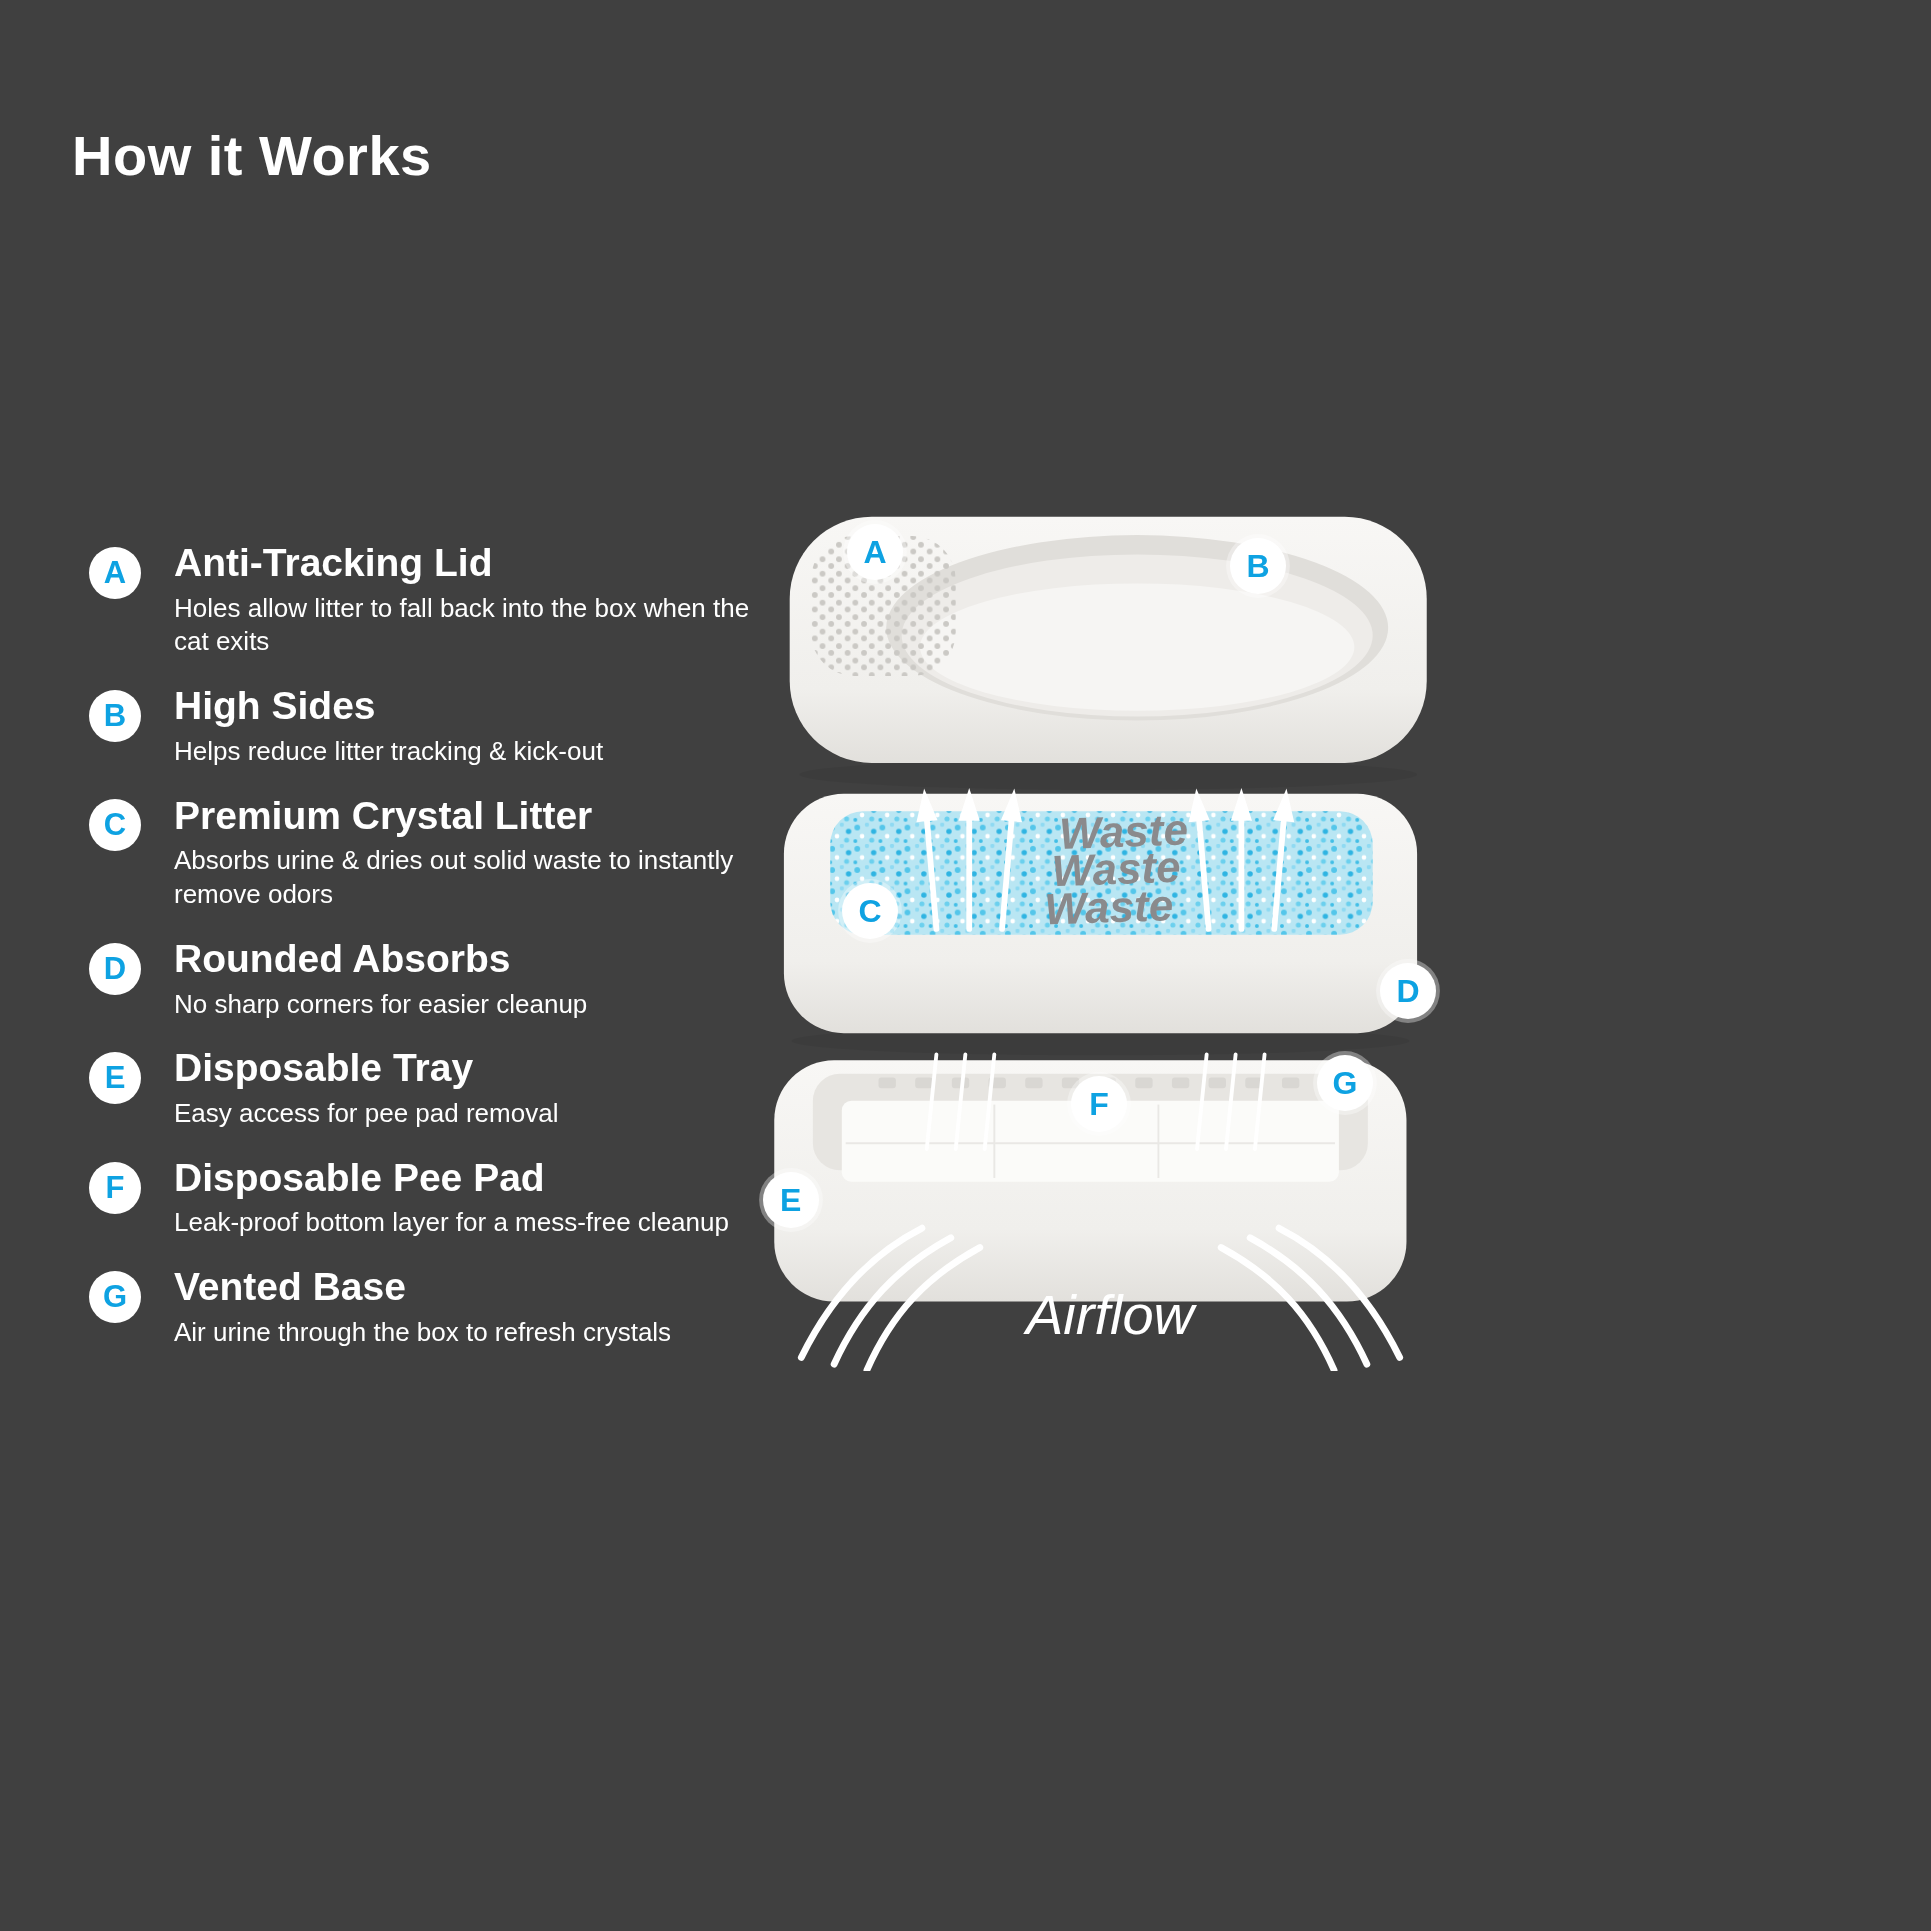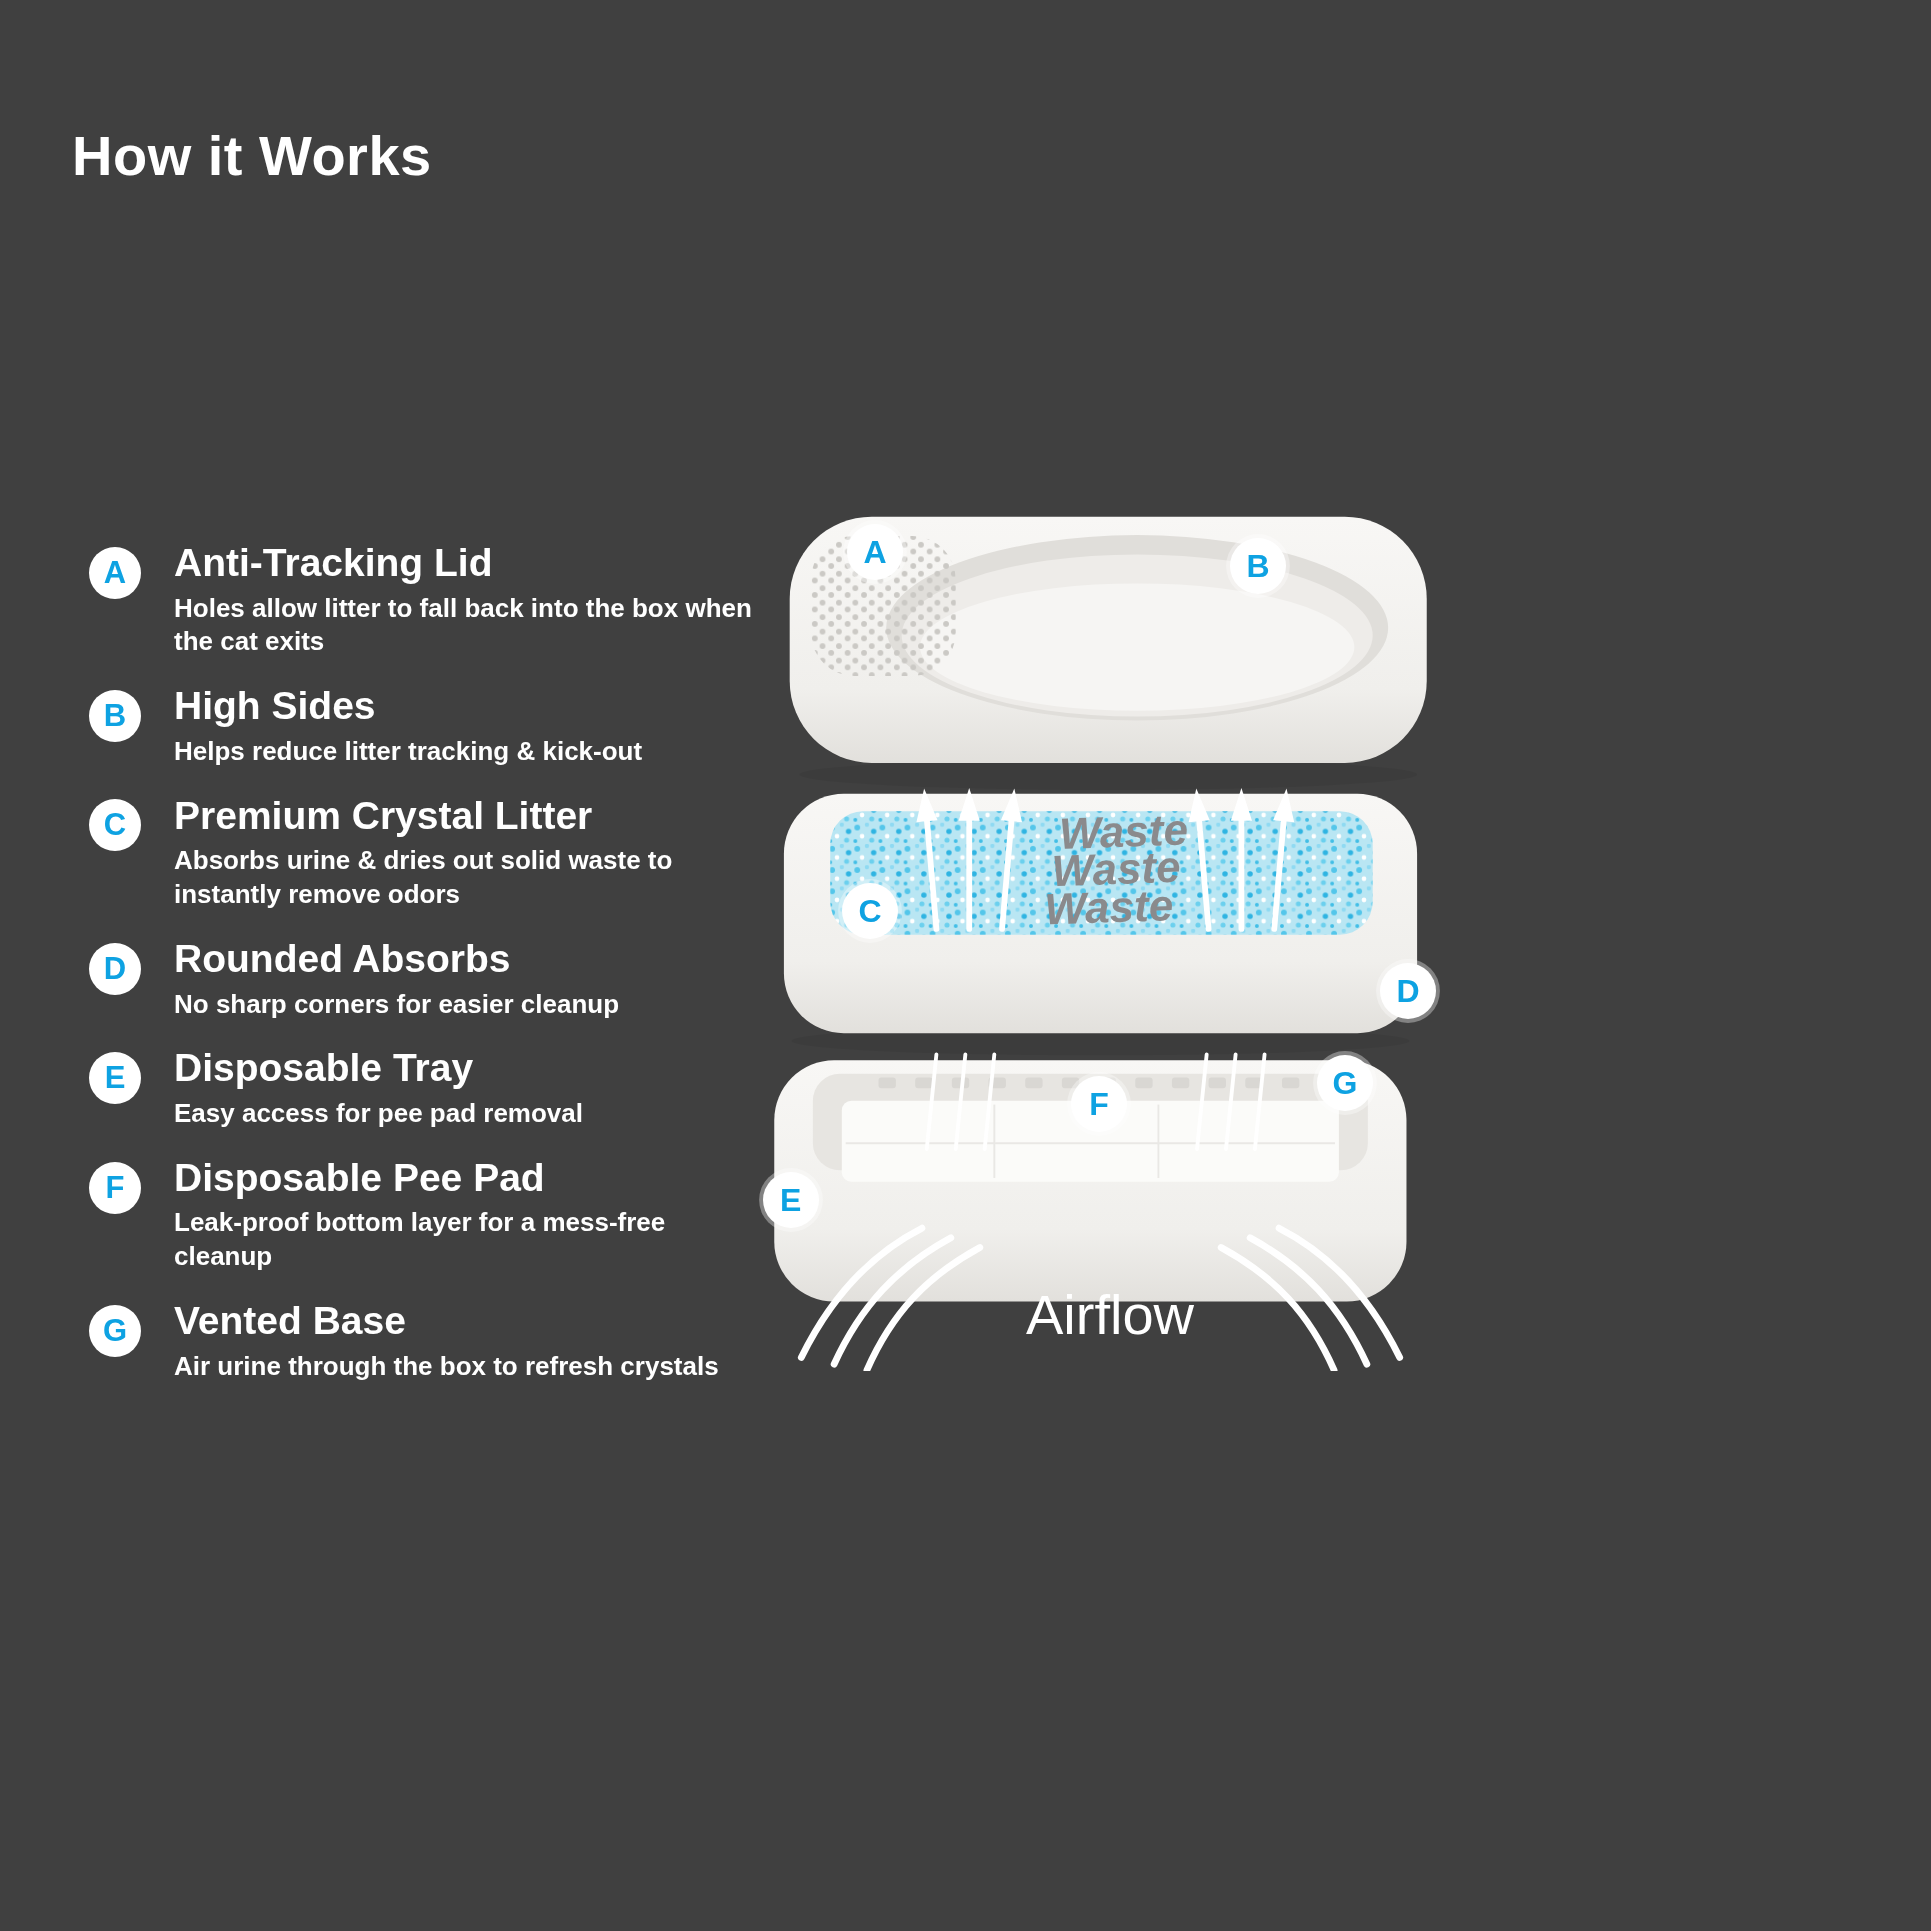--- a/index.html
+++ b/index.html
@@ -28,21 +28,21 @@
     background:#ffffff;color:#0EA2E2;
     font-size:31px;font-weight:bold;
     display:flex;align-items:center;justify-content:center;
     margin-top:5.8px;
   }
   .feature-text{width:589px;}
   .feature-title{
     font-size:39px;font-weight:bold;color:#ffffff;line-height:1.15;
   }
   .feature-desc{
-    font-size:26px;color:#ffffff;line-height:1.3;margin-top:5.8px;font-weight:bold;
+    font-size:26px;color:#ffffff;line-height:1.3;margin-top:5.8px;
   }
   
   .diagram{
     position:absolute;left:753px;top:483px;width:695px;height:1207px;
   }
   .diagram svg{position:absolute;left:0;top:0;}
   .callout{
     position:absolute;width:56px;height:56px;border-radius:50%;
     background:#ffffff;color:#0EA2E2;
     font-size:32px;font-weight:bold;
@@ -62,21 +62,21 @@
     color:#8A8A8C;line-height:0.85;
     transform:rotate(-2deg);
   }
   .waste-stack span{display:block;}
   .waste-stack span:nth-child(1){margin-left:17.4px;}
   .waste-stack span:nth-child(2){margin-left:8.7px;}
   .waste-stack span:nth-child(3){margin-left:0;}
   .airflow-label{
     position:absolute;left:241px;top:799px;width:232px;
     text-align:center;
-    font-size:56px;color:#ffffff;
+    font-size:56px;font-style:italic;color:#ffffff;
   }
 </style>
 </head>
 <body>
 
 <div class="page">
 
   <h1 class="page-title">How it Works</h1>
 
   <div class="features">

